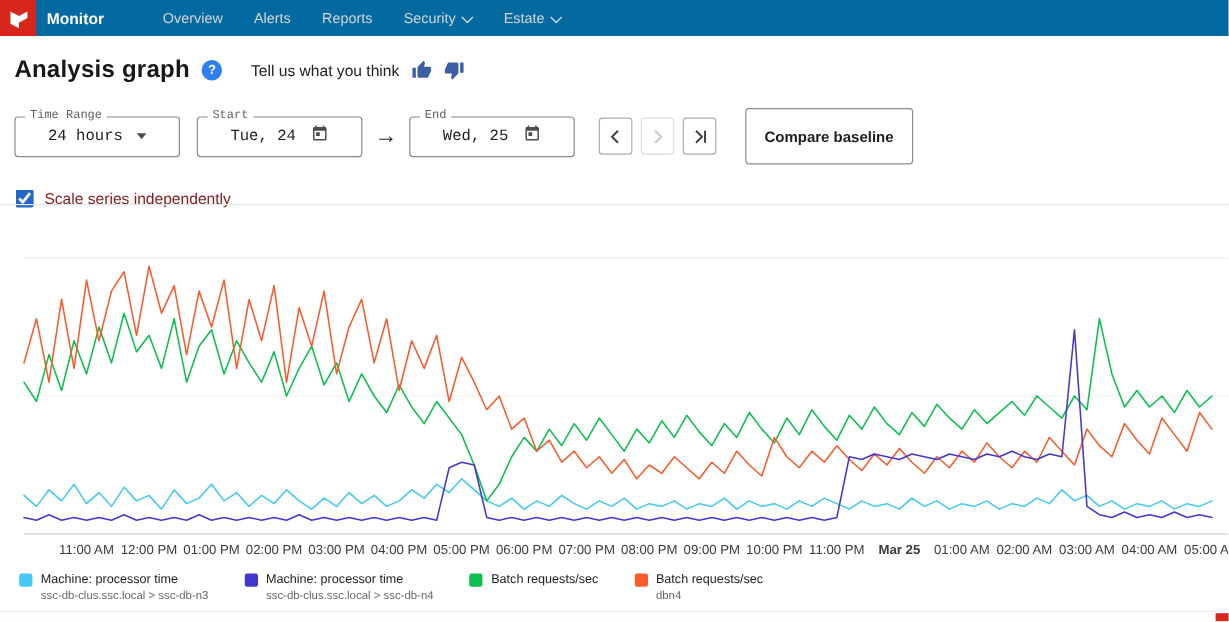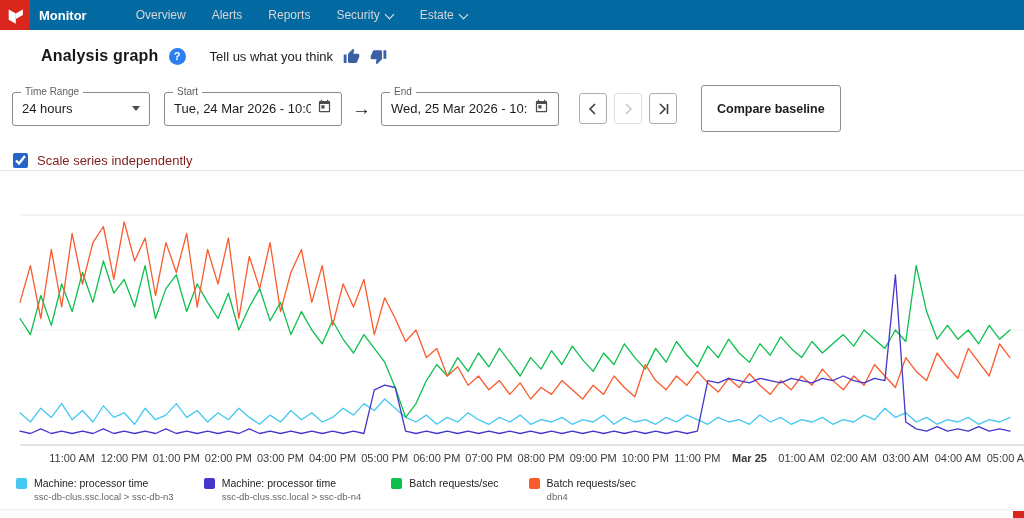--- a/index.html
+++ b/index.html
@@ -11,33 +11,33 @@
   .nav { height:30px; background:#0369a1; display:flex; align-items:stretch; }
   .logo { width:30px; height:30px; background:#d9261c; display:flex; align-items:center; justify-content:center; flex:0 0 30px; cursor:pointer; }
   .brand { color:#fff; font-size:13px; font-weight:bold; display:flex; align-items:center; padding:0 10px 0 9px; margin-right:26px; }
   .nav-item { color:#d6d6d6; font-size:12px; display:flex; align-items:center; gap:5px; padding:0 13px; cursor:pointer; border-bottom:3px solid transparent; border-top:3px solid transparent; }
   .nav-item.active { color:#fff; font-weight:bold; border-bottom-color:#d9261c; }
   .nav-chevron { width:9px; height:9px; display:inline-block; position:relative; top:-2px; }
   .nav-chevron::after { content:""; position:absolute; left:1px; top:2px; width:6px; height:6px; border-right:1.6px solid #e8e8e8; border-bottom:1.6px solid #e8e8e8; transform:rotate(45deg); }
 
   
   .title-row { display:flex; align-items:center; margin:17px 0 0 12px; gap:10px; }
-  .page-title { font-size:16px; font-weight:bold; color:#171717; letter-spacing:0.2px;margin-left:29px; }
+  .page-title { font-size:20px; font-weight:bold; color:#171717; letter-spacing:0.2px; }
   .help-badge { width:17px; height:17px; border-radius:50%; background:#2d7ff0; color:#fff; font-size:11px; font-weight:bold; display:flex; align-items:center; justify-content:center; cursor:pointer; }
   .feedback-text { font-size:13px; color:#222; margin-left:14px; }
   .thumb { width:17px; height:17px; cursor:pointer; }
   .thumb svg { display:block; }
 
   
   .controls { display:flex; align-items:center; margin:20px 0 0 12px; }
-  .fieldbox { position:relative; height:34px; border:1px solid #8b8b8b; border-radius:3px; background:#fff; display:flex; align-items:center; justify-content:space-between; padding:0 9px; cursor:pointer; }
+  .fieldbox { position:relative; height:34px; border:1px solid #8b8b8b; border-radius:3px; background:#fff; display:flex; align-items:center; justify-content:space-between; padding:0 27px; cursor:pointer;font-family:Liberation Mono, monospace; }
   .fieldbox .float-label { position:absolute; top:-7px; left:8px; background:#fff; padding:0 4px; font-size:10px; color:#5f5f5f; line-height:12px; cursor:default; }
   .fieldbox .field-value { font-size:13px; color:#1c1c1c; white-space:nowrap; overflow:hidden; }
   .box-timerange { width:138px; margin-right:14px; }
-  .box-date { width:178px; }
+  .box-date { width:138px; }
   .tri-down { width:0; height:0; border-left:4px solid transparent; border-right:4px solid transparent; border-top:5px solid #4a4a4a; margin-left:8px; flex:0 0 auto; }
   .cal-icon { flex:0 0 auto; margin-left:6px; }
   .range-arrow { font-size:19px; color:#1c1c1c; margin:0 10px; line-height:1; }
   .stepper { display:flex; gap:7px; margin-left:20px; }
   .step-btn { width:28px; height:31px; background:#fff; border:1px solid #adadad; border-radius:3px; display:flex; align-items:center; justify-content:center; cursor:pointer; }
   .step-btn.disabled { border-color:#dedede; cursor:default; }
   .compare-btn { height:47px; margin-left:24px; padding:0 15px; background:#fff; border:1px solid #8f8f8f; border-radius:3px; font-size:12.5px; font-weight:bold; color:#1c1c1c; cursor:pointer; font-family:"Liberation Sans", sans-serif; }
 
   
   .option-row { display:flex; align-items:center; gap:9px; margin:21px 0 0 13px; }

